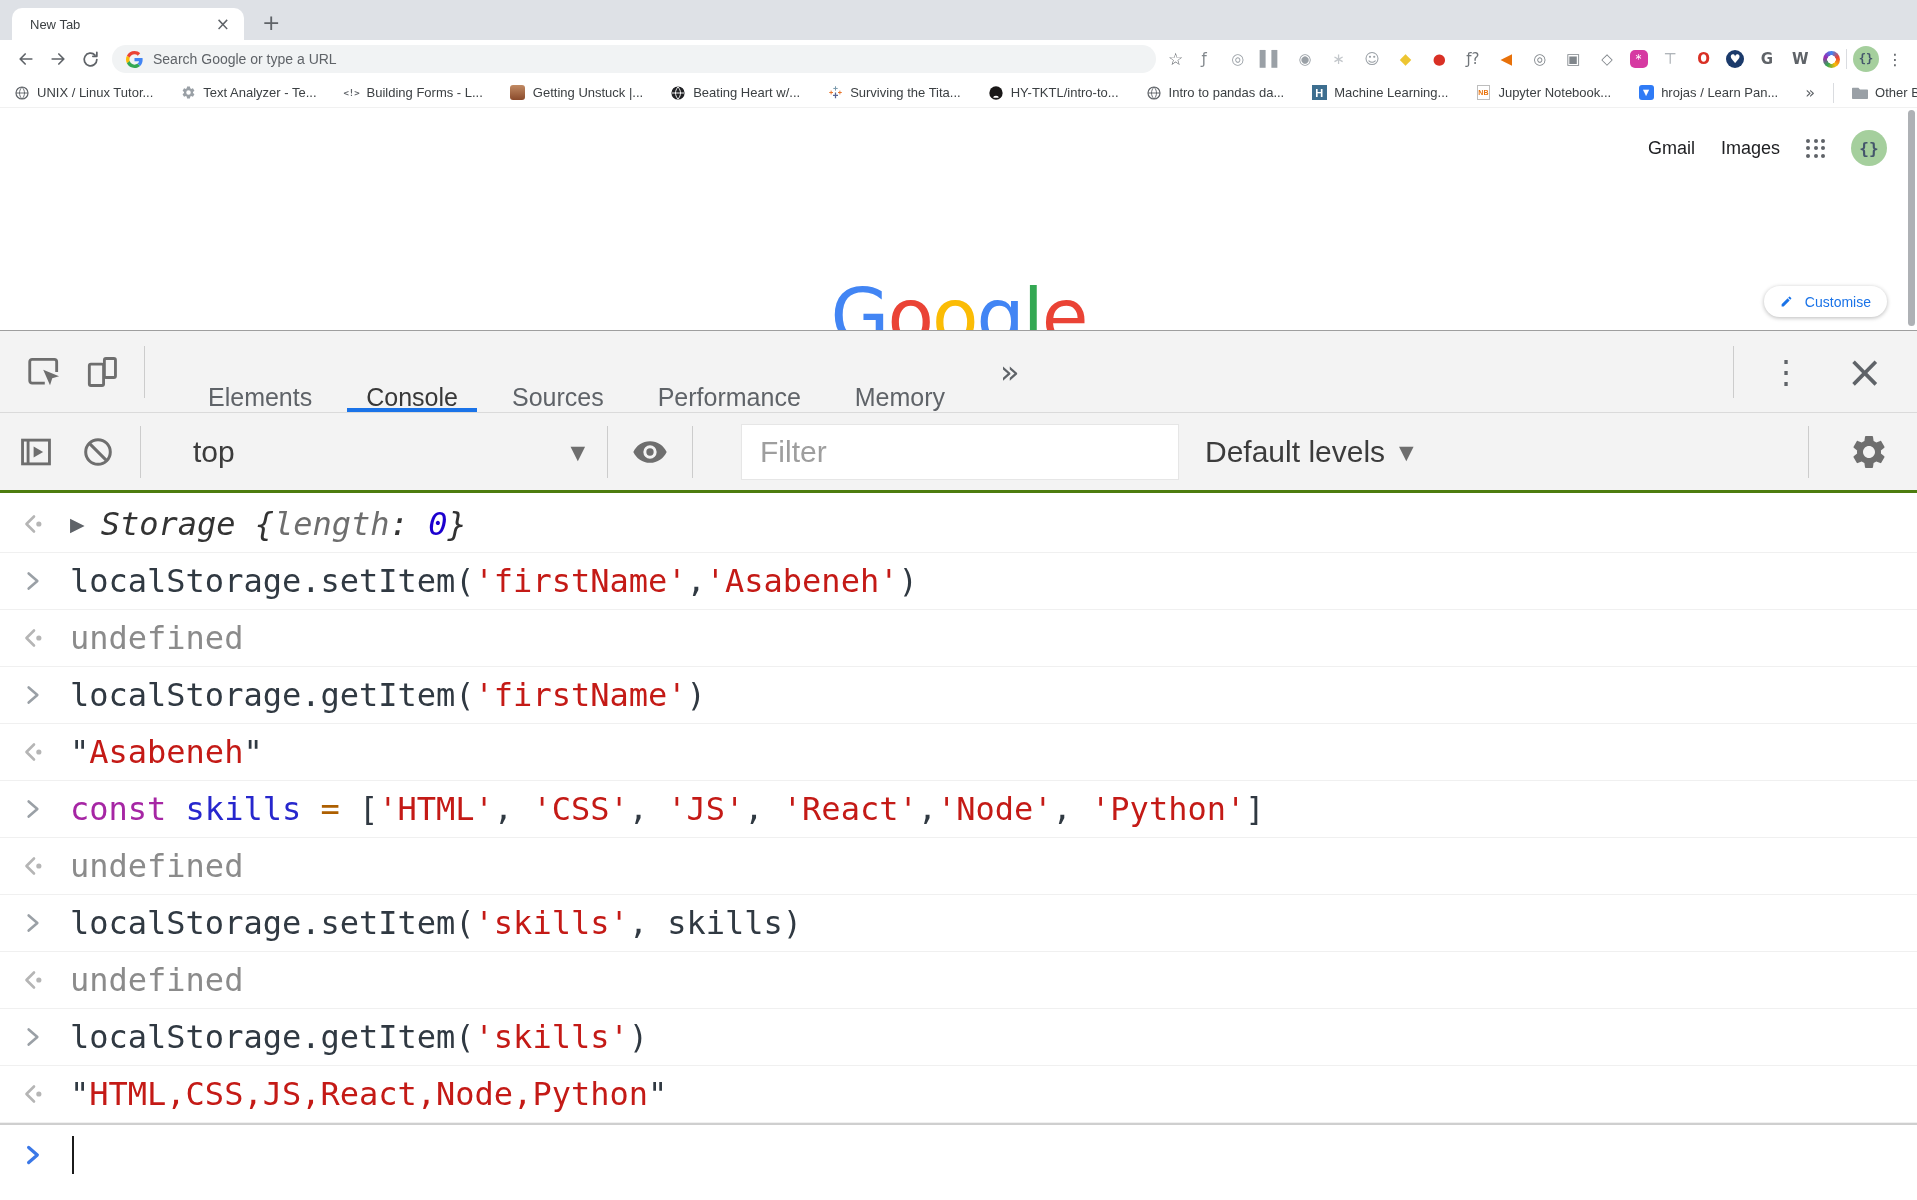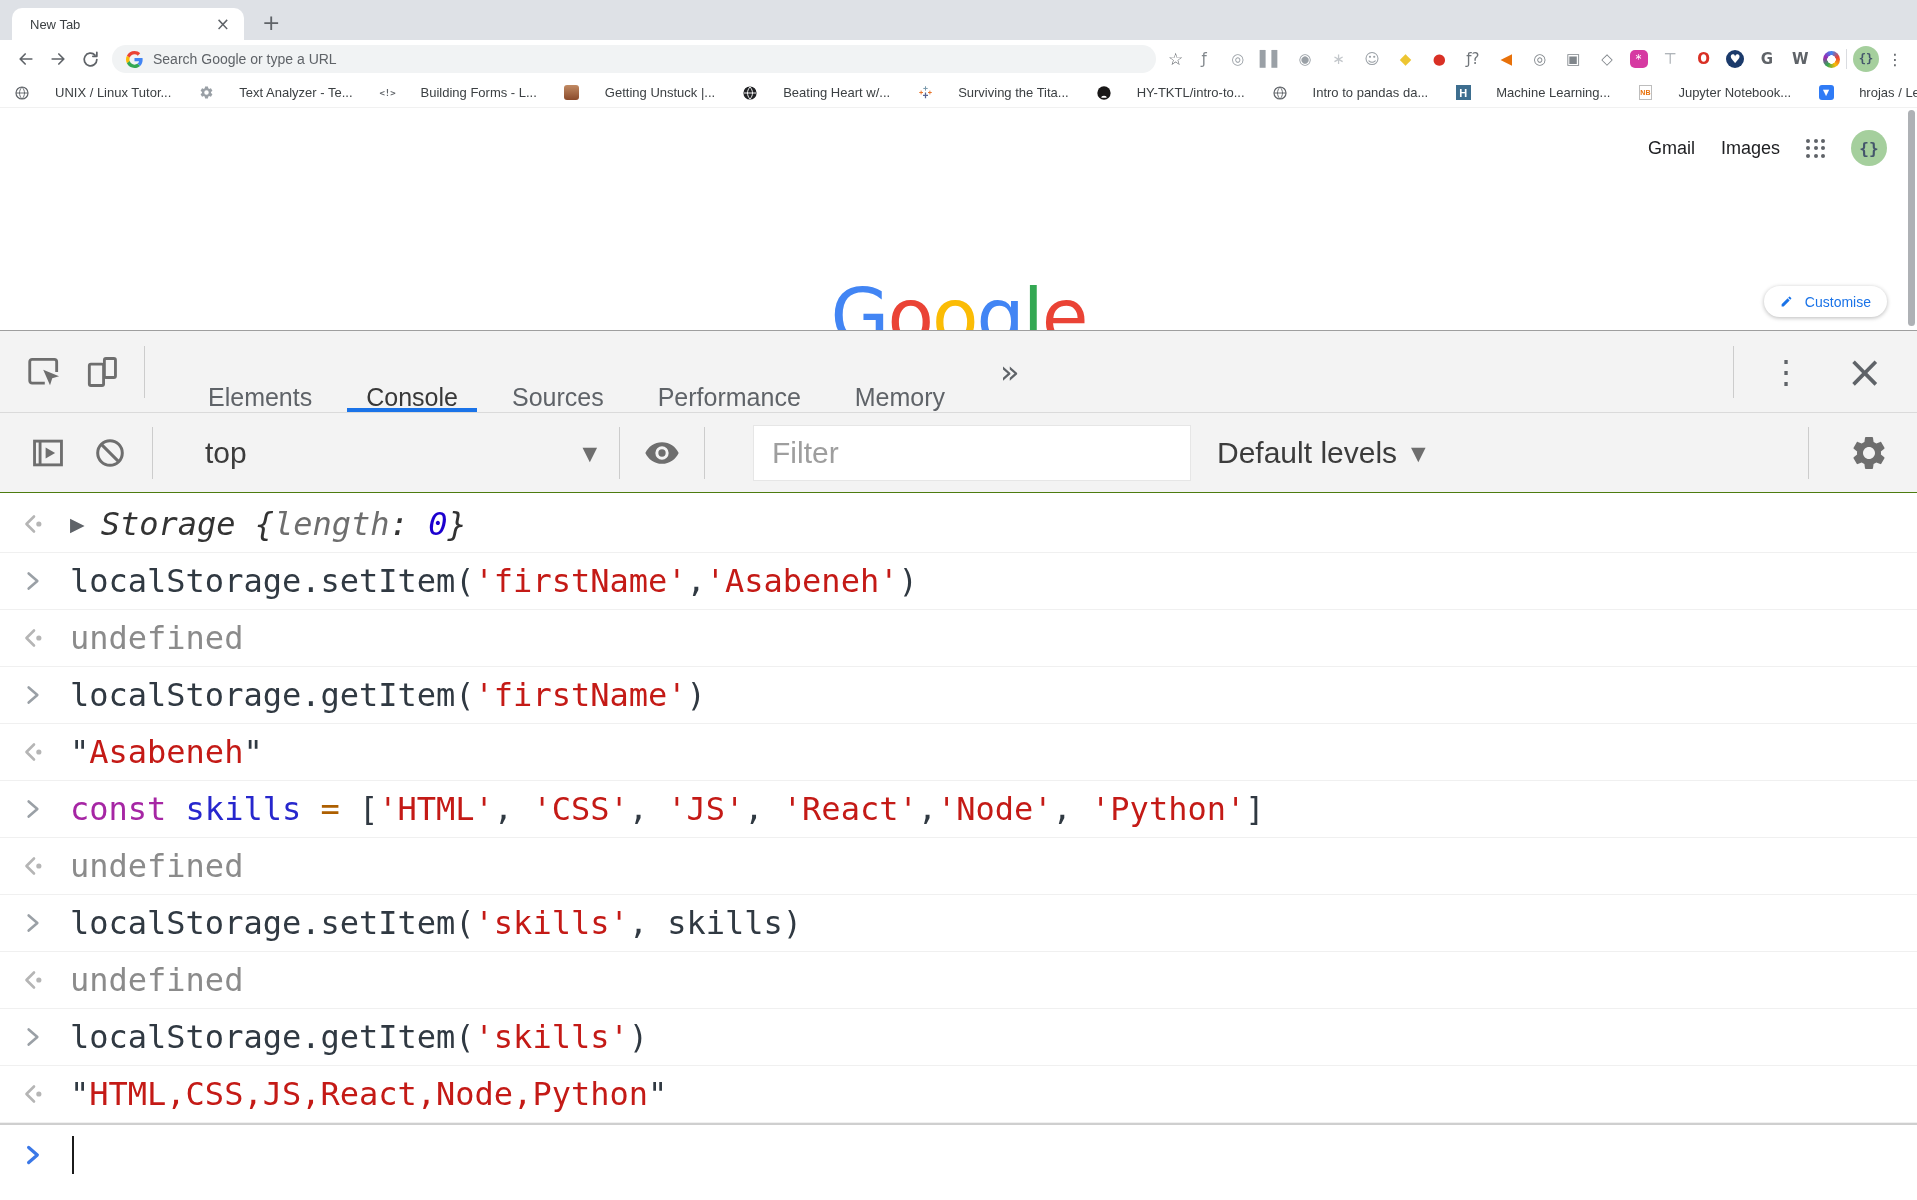--- a/index.html
+++ b/index.html
@@ -22,21 +22,21 @@
   .star{font-size:17px;color:#5f6368;margin-left:12px;flex:none;}
   .ext-row{display:flex;align-items:center;gap:9px;margin-left:10px;flex:1;justify-content:space-between;}
   .ext{width:22px;height:22px;display:flex;align-items:center;justify-content:center;font-size:15px;border-radius:5px;flex:none;font-family:"DejaVu Sans",sans-serif;}
   .ext.bold{font-weight:bold;}
   .ext-conic{width:17px;height:17px;border-radius:50%;background:radial-gradient(circle,#fff 0 4px,transparent 4.5px),conic-gradient(#4285f4,#ea4335,#fbbc05,#34a853,#9c27b0,#4285f4);}
   .tb-sep{width:1px;height:20px;background:#dadce0;margin:0 6px;flex:none;}
   .avatar-sm{width:26px;height:26px;border-radius:50%;background:#a5cf9d;color:#44556b;display:flex;align-items:center;justify-content:center;font:bold 12px "DejaVu Sans Mono",monospace;flex:none;}
   .kebab-sm{font-size:16px;color:#5f6368;margin:0 4px 0 8px;flex:none;}
 
   .bookmarks{position:absolute;left:0;top:78px;width:100%;height:30px;background:#fff;display:flex;align-items:center;padding:0 14px;border-bottom:1px solid #f1f1f1;}
-  .bm{display:flex;align-items:center;gap:25px;margin-right:27px;flex:none;}
+  .bm{display:flex;align-items:center;gap:7px;margin-right:27px;flex:none;}
   .bm-label{font-size:13px;color:#3c4043;white-space:nowrap;}
   .bm-ico{width:16px;height:16px;display:flex;align-items:center;justify-content:center;flex:none;}
   .bm-right{margin-left:auto;display:flex;align-items:center;gap:12px;}
   .bm-more{font-size:16px;color:#5f6368;}
 
   
   .page{position:absolute;left:0;top:108px;width:100%;height:222px;background:#fff;overflow:hidden;}
   .account-row{position:absolute;top:22px;right:30px;display:flex;align-items:center;gap:26px;}
   .acct-link{font-size:18px;color:#202124;}
   .grid-ic{display:grid;grid-template-columns:repeat(3,4px);grid-template-rows:repeat(3,4px);gap:3.5px;}
@@ -53,21 +53,21 @@
   .dt-sep{width:1px;height:52px;background:#ccc;margin:0 22px;flex:none;}
   .dt-tabs{display:flex;align-items:stretch;height:100%;margin-left:14px;}
   .dt-tab{display:flex;align-items:flex-end;padding:0 27px;font-size:25px;color:#5f6368;position:relative;}
   .dt-tab.active{color:#383838;}
   .dt-underline{position:absolute;left:8px;right:8px;bottom:0;height:4px;}
   .dt-more{font-size:32px;color:#5f6368;margin-left:28px;}
   .dt-right{margin-left:auto;display:flex;align-items:center;}
   .dt-kebab{font-size:32px;color:#5f6368;margin:0 44px 0 36px;}
   .dt-close{font-size:44px;color:#5f6368;margin-right:34px;line-height:1;}
 
-  .dt-toolbar{height:80px;background:#f3f3f3;border-bottom:1px solid #4d7c0f;display:flex;align-items:center;padding-left:28px;}
+  .dt-toolbar{height:80px;background:#f3f3f3;border-bottom:3px solid #4d7c0f;display:flex;align-items:center;padding-left:16px;}
   .ctx{display:flex;align-items:center;justify-content:space-between;width:392px;margin-left:30px;}
   .ctx-label{font-size:30px;color:#3c3c3c;}
   .caret{font-size:19px;color:#6e6e6e;}
   .filter-box{width:438px;height:56px;background:#fff;border:1px solid #e6e6e6;margin-left:26px;display:flex;align-items:center;padding:0 18px;flex:none;}
   .filter-box input{border:none;outline:none;width:100%;font-size:30px;color:#555;background:transparent;font-family:"Liberation Sans",sans-serif;}
   .filter-box input::placeholder{color:#9e9e9e;opacity:1;}
   .levels{display:flex;align-items:center;gap:14px;margin-left:26px;}
   .levels-label{font-size:30px;color:#3c3c3c;}
   .dt-toolbar-right{margin-left:auto;display:flex;align-items:center;}
   .gear-wrap{margin:0 28px 0 40px;}

